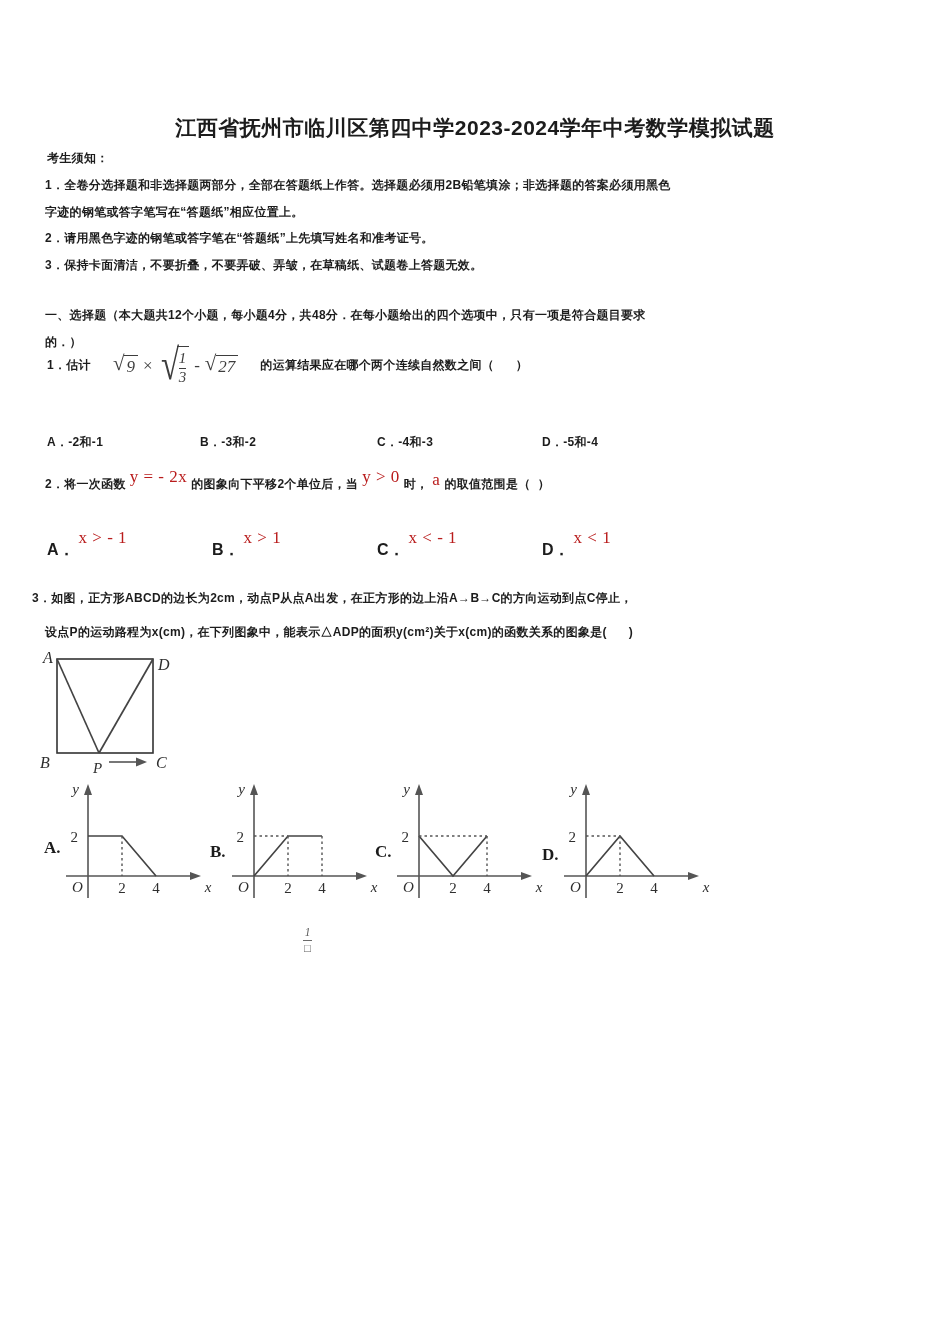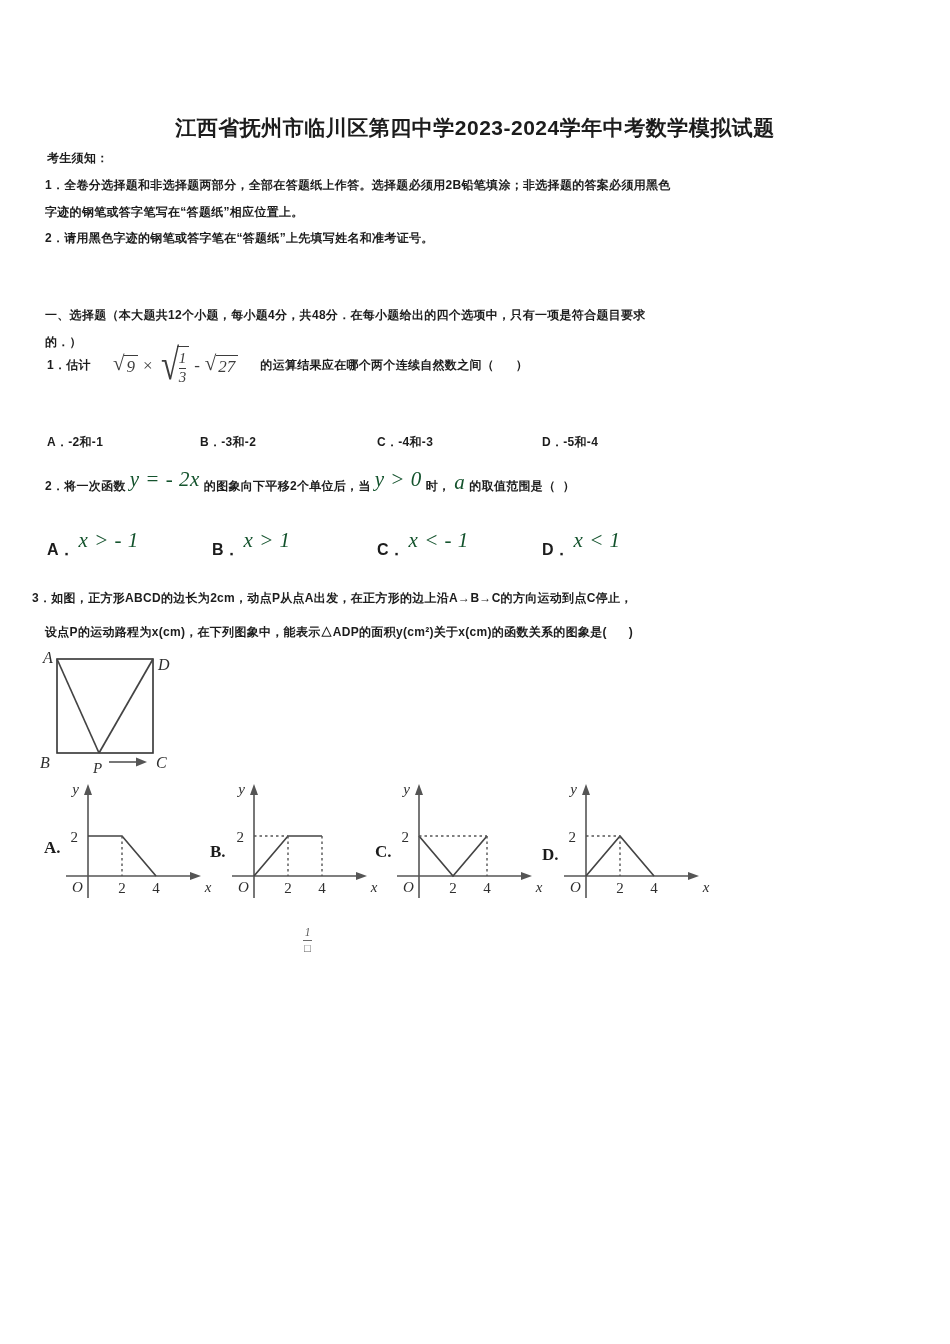--- a/index.html
+++ b/index.html
@@ -4,22 +4,22 @@
 <title>Exam Paper</title>
 <style>
   html,body { margin:0; padding:0; background:#ffffff; }
   .page {
     position:relative; width:950px; height:996px; background:#ffffff;
     font-family:"Liberation Sans", sans-serif; color:#1c1c1c; overflow:hidden;
   }
   .t { position:absolute; white-space:pre; font-weight:700; font-size:12px; letter-spacing:0.3px; }
   .title { left:0; width:950px; text-align:center; font-size:21px; font-weight:800; letter-spacing:0.5px; }
   .math {
-    font-family:"Liberation Serif", serif; font-style:italic; font-weight:500;
-    color:#14532d; font-size:21px; letter-spacing:0.5px;
+    font-family:"Liberation Serif", serif; font-weight:500;
+    color:#b91c1c; font-size:17px; letter-spacing:0.5px;
   }
   
   .q1row { position:absolute; display:flex; align-items:center; gap:20px; }
   .fm { display:inline-flex; align-items:center; font-family:"Liberation Serif", serif;
         font-style:italic; color:#3d3d3d; font-size:17px; }
   .sqrt { display:inline-flex; align-items:flex-start; margin:0 2px; }
   .rsign { font-style:normal; font-size:21px; line-height:1; transform:translateY(-2px); }
   .rsign.big { font-size:44px; line-height:0.82; transform:scaleX(0.75) translateY(1px); margin-right:-5px; }
   .rbody { border-top:1.3px solid #3d3d3d; padding:1px 3px 0 2px; }
   .sfrac { display:inline-flex; flex-direction:column; align-items:center; line-height:1.05; font-size:15px; }
@@ -51,20 +51,21 @@
 <body>
 
 <div class="page">
 
   <div class="t title" style="top:114px;">江西省抚州市临川区第四中学2023-2024学年中考数学模拟试题</div>
 
   <div class="t" style="left:47px; top:150px;">考生须知：</div>
   <div class="t" style="left:45px; top:177px;">1．全卷分选择题和非选择题两部分，全部在答题纸上作答。选择题必须用2B铅笔填涂；非选择题的答案必须用黑色</div>
   <div class="t" style="left:45px; top:204px;">字迹的钢笔或答字笔写在“答题纸”相应位置上。</div>
   <div class="t" style="left:45px; top:230px;">2．请用黑色字迹的钢笔或答字笔在“答题纸”上先填写姓名和准考证号。</div>
+  <div class="t" style="left:45px; top:257px;">3．保持卡面清洁，不要折叠，不要弄破、弄皱，在草稿纸、试题卷上答题无效。</div>
 
   <div class="t" style="left:45px; top:307px;">一、选择题（本大题共12个小题，每小题4分，共48分．在每小题给出的四个选项中，只有一项是符合题目要求</div>
   <div class="t" style="left:45px; top:334px;">的．）</div>
 
   <div class="q1row" style="left:47px; top:346px;">
     <span class="t" style="position:static;">1．估计</span>
     <span class="fm">
       <span class="sqrt">
           <span class="rsign">√</span>
           <span class="rbody">9</span>

